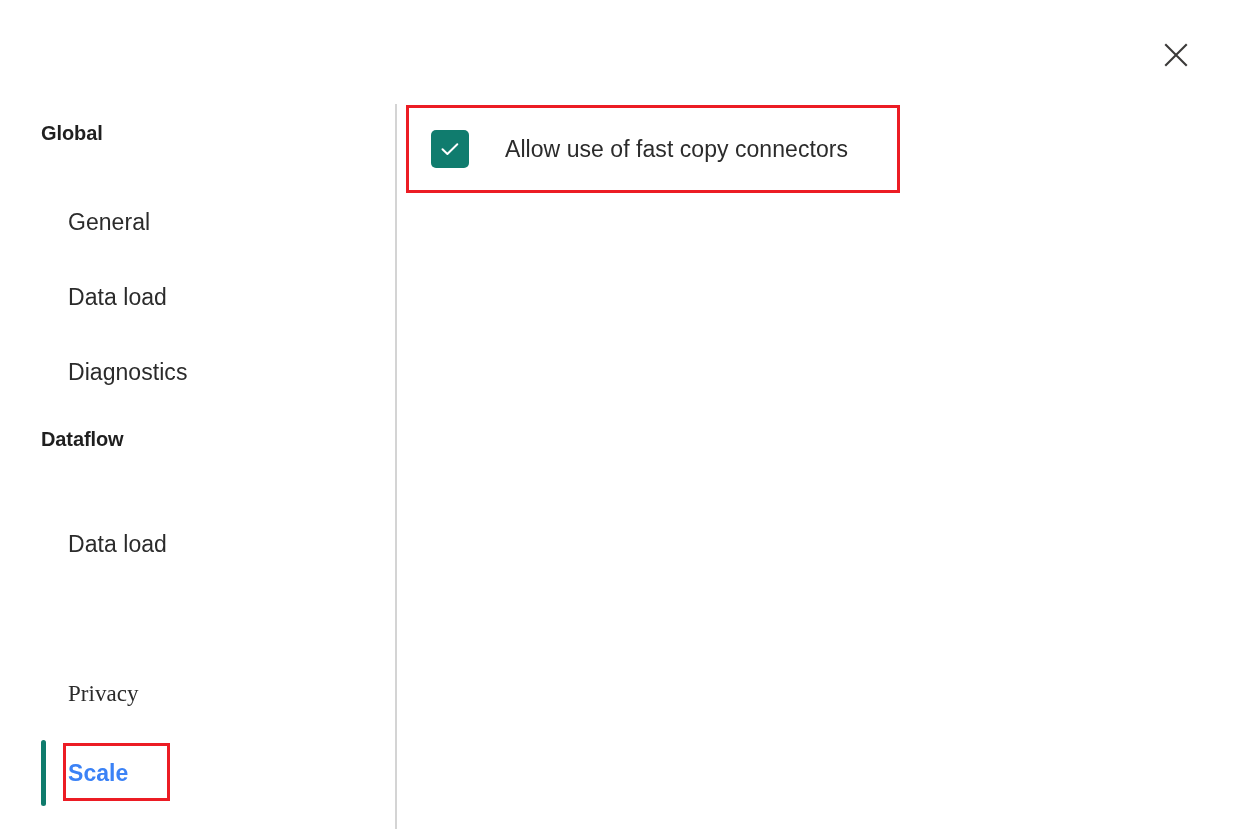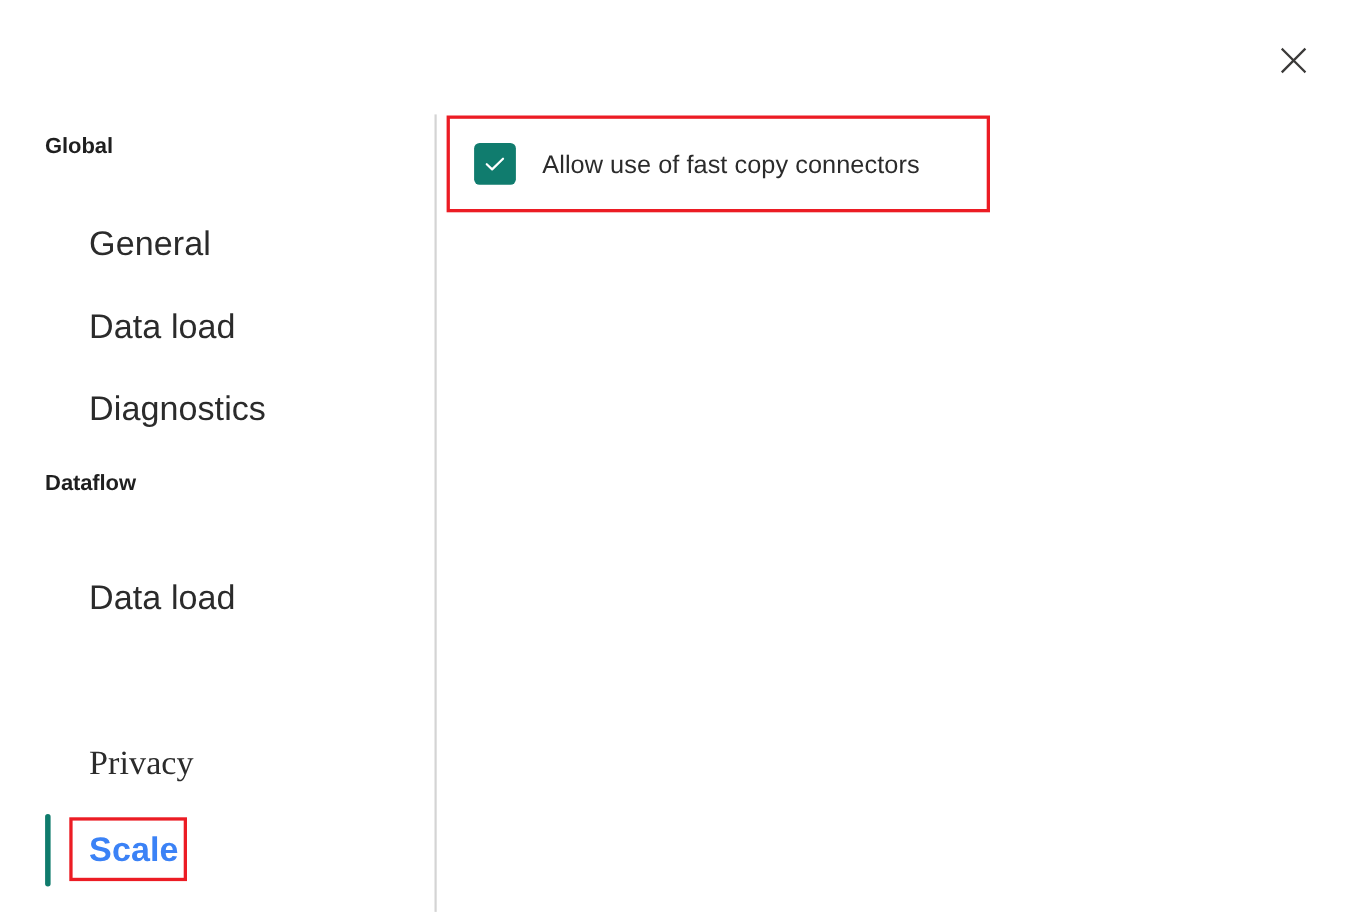--- a/index.html
+++ b/index.html
@@ -75,27 +75,27 @@
     position: absolute;
     left: 41px;
     font-size: 20px;
     font-weight: 600;
     color: #1f1f1f;
     letter-spacing: -0.1px;
     white-space: nowrap;
   }
   .nav-item {
     position: absolute;
-    left: 58px;
+    left: 45px;
     height: 44px;
     display: flex;
     align-items: center;
     padding-left: 23px;
     box-sizing: border-box;
-    font-size: 31px;
+    font-size: 23px;
     font-weight: 400;
     color: #2b2b2b;
     letter-spacing: 0.05px;
     white-space: nowrap;
     cursor: pointer;
     background: transparent;
   }
   .nav-item.selected {
     font-weight: 700;
     color: #3b82f6;
@@ -129,21 +129,21 @@
     height: 38px;
     border-radius: 5px;
     background: #107c6e;
     display: flex;
     align-items: center;
     justify-content: center;
     flex: none;
   }
   #fast-copy-checkbox svg { display: block; }
   #fast-copy-label {
-    margin-left: 24px;
+    margin-left: 36px;
     font-size: 23px;
     font-weight: 400;
     color: #2b2b2b;
     letter-spacing: 0.05px;
     white-space: nowrap;
   }
 
   
   .annotation-box {
     position: absolute;

